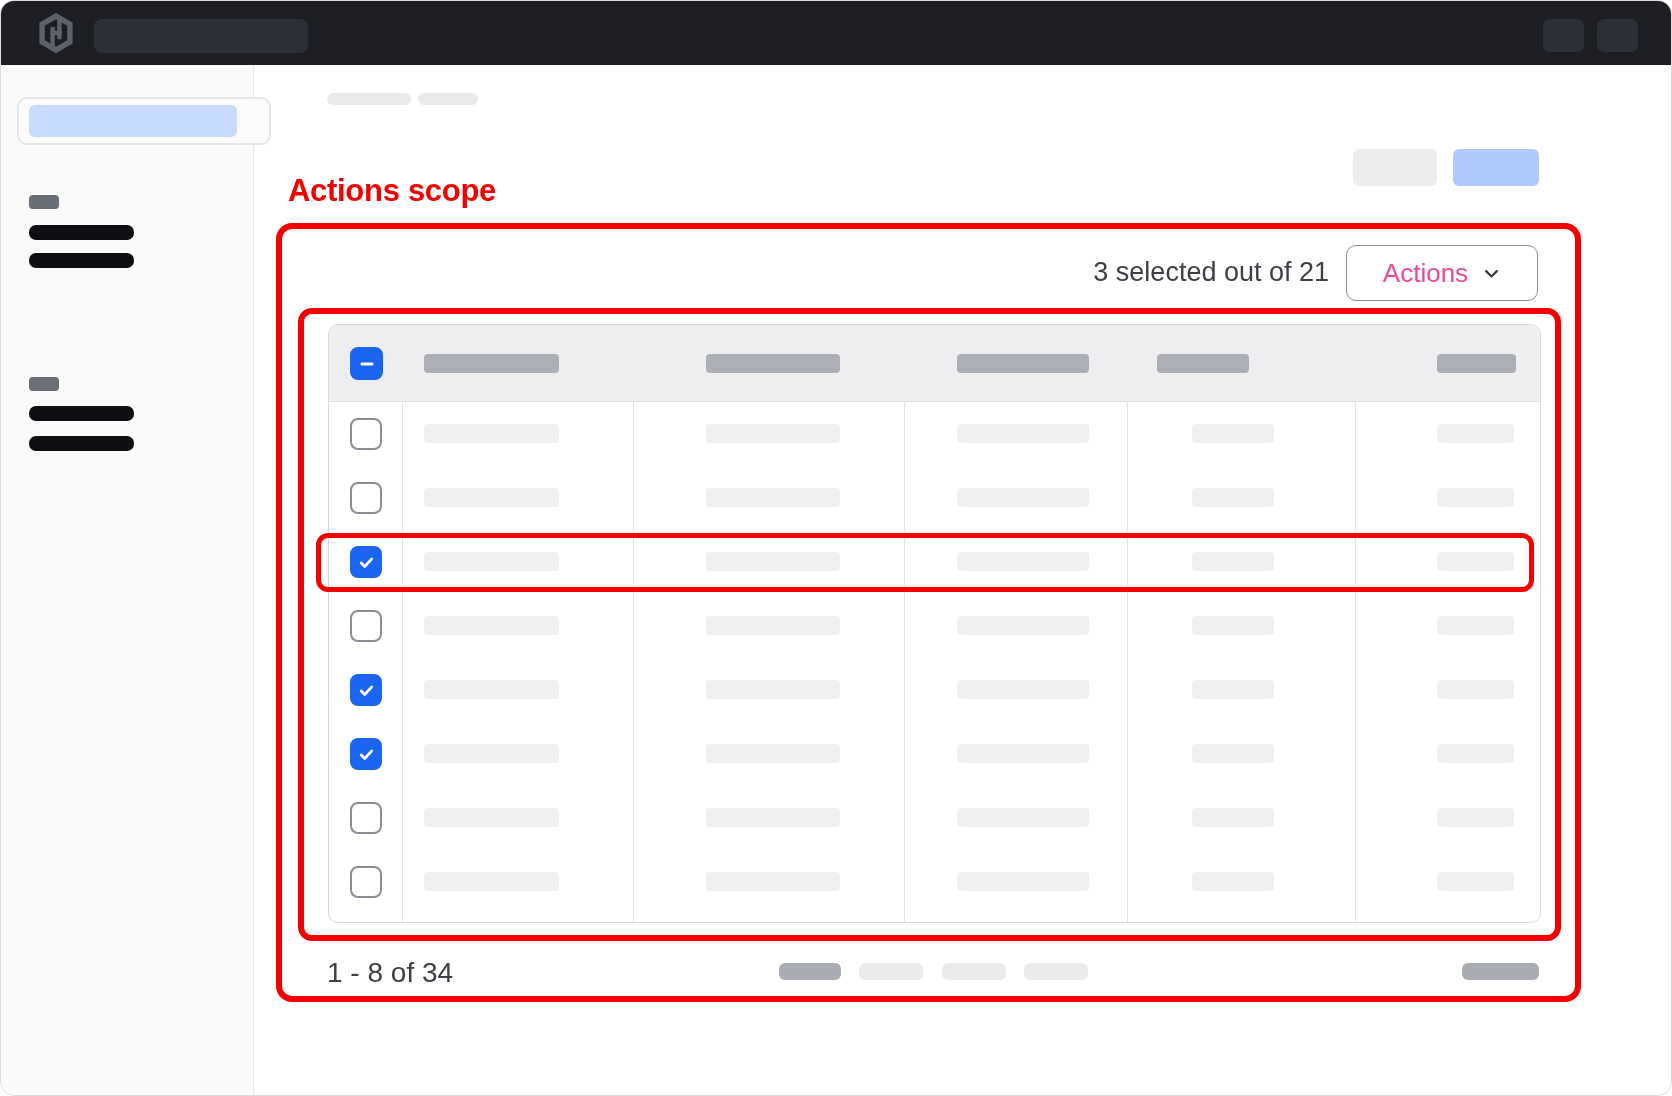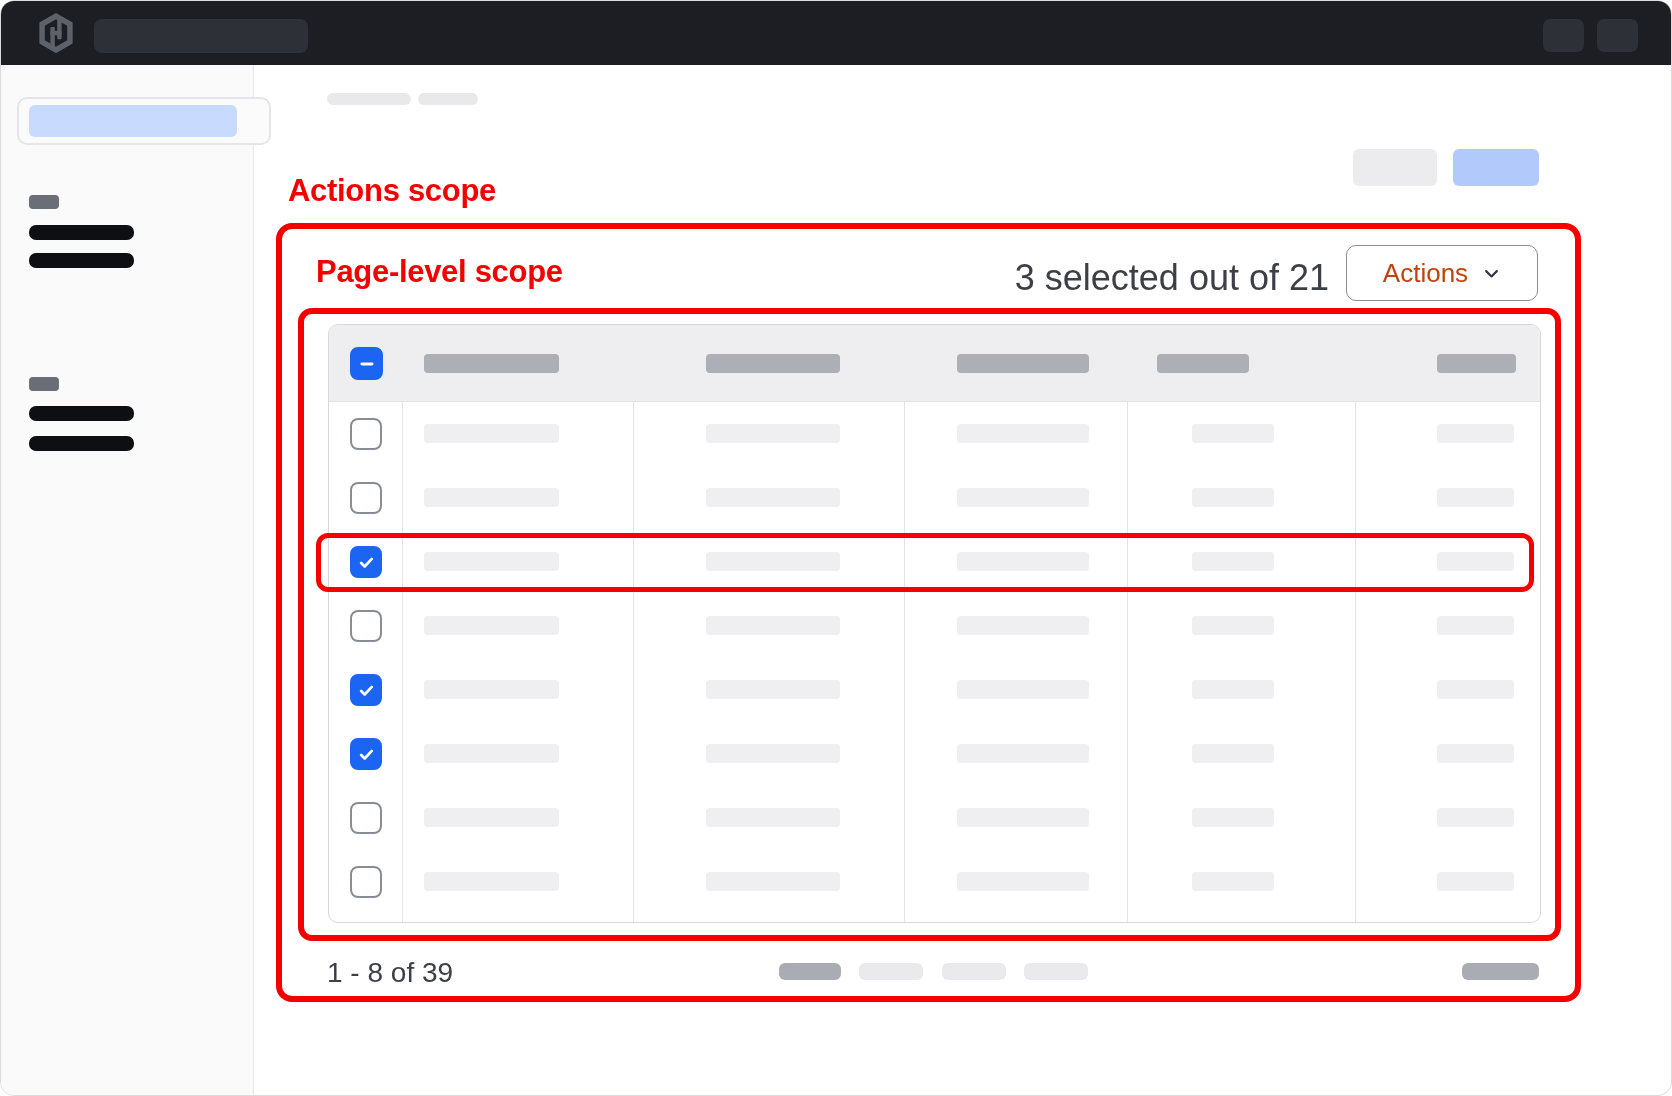--- a/index.html
+++ b/index.html
@@ -31,23 +31,23 @@
   .red-label{position:absolute;color:#F50000;font-weight:700;font-size:31px;letter-spacing:-0.3px;z-index:20;white-space:nowrap;}
   .lbl-global{left:287px;top:172px;}
   .lbl-page{left:315px;top:253px;}
   .lbl-row{left:410px;top:487px;}
   .red-box{position:absolute;border:6px solid #F50000;pointer-events:none;z-index:15;}
   .box-global{left:275px;top:222px;width:1305px;height:779px;border-radius:16px;}
   .box-page{left:297px;top:307px;width:1263px;height:633px;border-radius:14px;}
   .box-row{left:315px;top:532px;width:1218px;height:59px;border-width:5px;border-radius:12px;}
 
   
-  .sel-status{position:absolute;right:342px;top:256px;font-size:36px;color:#3C3F46;white-space:nowrap;}
+  .sel-status{position:absolute;right:342px;top:256px;font-size:27px;color:#3C3F46;white-space:nowrap;}
   .actions-btn{position:absolute;left:1345px;top:244px;width:192px;height:56px;background:#fff;border:1.5px solid #8A8D95;border-radius:10px;display:flex;align-items:center;justify-content:center;gap:14px;cursor:pointer;}
-  .actions-btn span{font-size:26px;color:#c2410c;}
+  .actions-btn span{font-size:26px;color:#ec4899;}
 
   
   .table{position:absolute;left:327px;top:323px;width:1213px;height:599px;background:#fff;border:1px solid #D7D8DB;border-radius:10px;overflow:hidden;}
   .thead{position:absolute;left:0;top:0;width:100%;height:77px;background:#EEEEF0;border-bottom:1px solid #E2E2E5;}
   .colline{position:absolute;top:0;bottom:0;width:1px;background:#E4E4E7;}
   .cl1{left:73px;} .cl2{left:304px;} .cl3{left:575px;} .cl4{left:798px;} .cl5{left:1026px;}
   .hbar{position:absolute;top:29px;height:19px;border-radius:4px;background:#ACAFB5;}
   .h1{left:95px;width:135px;} .h2{left:377px;width:134px;} .h3{left:628px;width:132px;}
   .h4{left:828px;width:92px;} .h5{left:1108px;width:79px;}
   .tbody{position:absolute;left:0;top:77px;width:100%;}
@@ -97,21 +97,20 @@
   <div class="active-frame"></div>
   <div class="active-pill"></div>
 
   <div class="crumb1"></div>
   <div class="crumb2"></div>
   <div class="btn-skel-gray"></div>
   <div class="btn-skel-blue"></div>
 
   <div class="red-label lbl-global">Actions scope</div>
   <div class="red-box box-global"></div>
-  <div class="red-label lbl-page">Page-level scope</div>
   <div class="red-box box-page"></div>
   <div class="red-box box-row"></div>
 
   <div class="sel-status">3 selected out of 21</div>
   <div class="actions-btn">
     <span>Actions</span>
     <svg width="19" height="19" viewBox="0 0 16 16">
       <path d="M3.5 6 L8 10.5 L12.5 6" fill="none" stroke="#33363D" stroke-width="1.8" stroke-linecap="round" stroke-linejoin="round"></path>
     </svg>
   </div>
@@ -207,21 +206,21 @@
           <div class="cb"></div>
           <div class="bar c1"></div>
           <div class="bar c2"></div>
           <div class="bar c3"></div>
           <div class="bar c4"></div>
           <div class="bar c5"></div>
         </div>
       </div>
   </div>
 
-  <div class="pag-text">1 - 8 of 39</div>
+  <div class="pag-text">1 - 8 of 34</div>
   <div id="pag-pills">
       <div class="pill dark" style="left: 778px; width: 62px;"></div>
       <div class="pill" style="left: 858px; width: 64px;"></div>
       <div class="pill" style="left: 941px; width: 64px;"></div>
       <div class="pill" style="left: 1023px; width: 64px;"></div>
     </div>
   <div class="next-pill"></div>
 
 </div>
 

